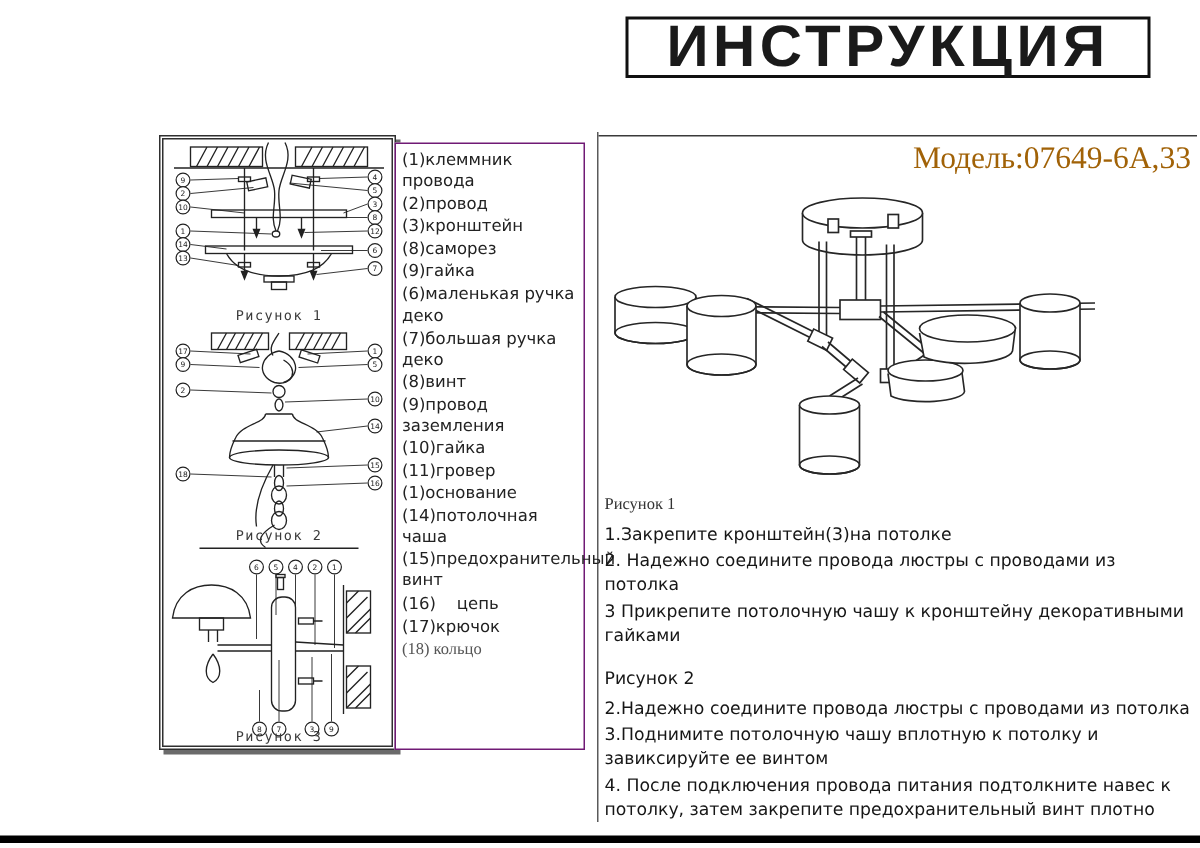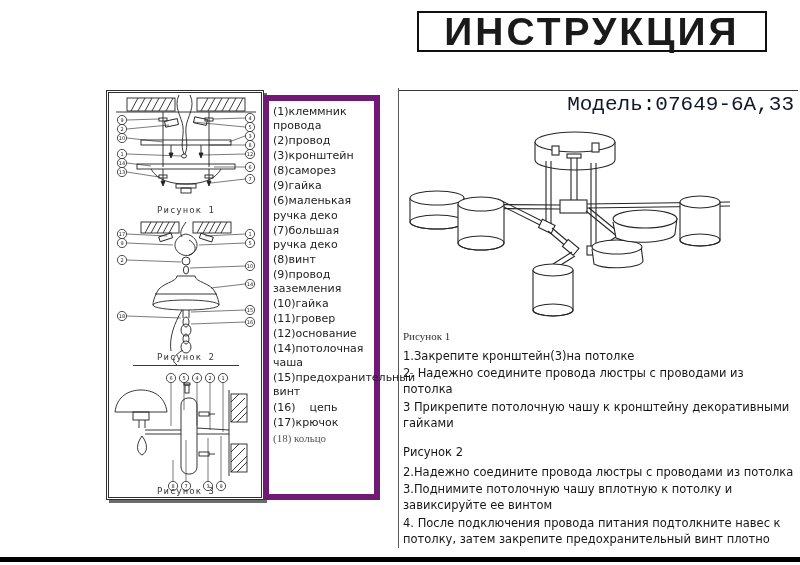--- a/index.html
+++ b/index.html
@@ -10,31 +10,31 @@
   }
   .title-box {
     position:absolute; left:417px; top:11px; width:350px; height:41px;
     border:2px solid #101010; display:flex; align-items:center; justify-content:center;
     font-family:"Liberation Sans", sans-serif; font-weight:bold; font-size:39px; letter-spacing:3px;
   }
   .divider-v { position:absolute; left:398px; top:88px; width:1px; height:460px; background:#5a5a5a; }
   .model-rule { position:absolute; left:399px; top:90px; width:399px; height:1px; background:#3a3a3a; }
   .model-label {
     position:absolute; left:399px; top:93px; width:395px; text-align:right;
-    font-family:Liberation Mono, monospace; font-size:21px; color:#0f172a;
+    font-family:Liberation Serif, serif; font-size:21px; color:#a16207;
   }
   .figures-panel {
     position:absolute; left:106px; top:90px; width:158px; height:410px;
     border:1px solid #2f2f2f; background:#fff; box-shadow:3px 3px 0 #6b6b6b;
   }
   .figures-inner { position:absolute; inset:1px; border:1px solid #2f2f2f; overflow:hidden; }
   svg.fig { display:block; }
   .parts-box {
-    position:absolute; left:263px; top:95px; width:117px; height:405px;
-    border:6px solid #701a75; background:#fff; padding:4px 2px 0 4px;
+    position:absolute; left:263px; top:95px; width:127px; height:405px;
+    border:1px solid #701a75; background:#fff; padding:4px 2px 0 4px;
   }
   .parts-box ul { list-style:none; margin:0; padding:0; font-size:11px; line-height:1.28; color:#222; }
   .parts-box li { white-space:pre-wrap; margin-bottom:1px; }
   .parts-box li.muted-serif { font-family:"Liberation Serif", serif; color:#555; }
   .instr { position:absolute; left:403px; top:329px; width:391px; font-size:11.5px; line-height:1.42; color:#161616; }
   .instr .head-serif { font-family:"Liberation Serif", serif; font-size:11px; color:#333; margin:0 0 3px 0; }
   .instr .head { margin:13px 0 3px 0; }
   .instr .line { margin:1px 0; }
   .bottom-bar { position:absolute; left:0; top:557px; width:800px; height:5px; background:#000; }
   text.callout-num { font-family:"DejaVu Sans", sans-serif; font-size:5px; fill:#222; }
@@ -227,21 +227,21 @@
     <li>(2)провод</li>
     <li>(3)кронштейн</li>
     <li>(8)саморез</li>
     <li>(9)гайка</li>
     <li>(6)маленькая ручка деко</li>
     <li>(7)большая ручка деко</li>
     <li>(8)винт</li>
     <li>(9)провод  заземления</li>
     <li>(10)гайка</li>
     <li>(11)гровер</li>
-    <li>(12)основание</li>
+    <li>(1)основание</li>
     <li>(14)потолочная чаша</li>
     <li>(15)предохранительный винт</li>
     <li>(16)    цепь</li>
     <li>(17)крючок</li>
     <li class="muted-serif">(18) кольцо</li>
   </ul>
 </div>
 
 <svg style="position:absolute; left:400px; top:112px;" viewBox="0 0 395 218" width="395" height="218">
   <g stroke="#262626" stroke-width="1.1" fill="#ffffff">

